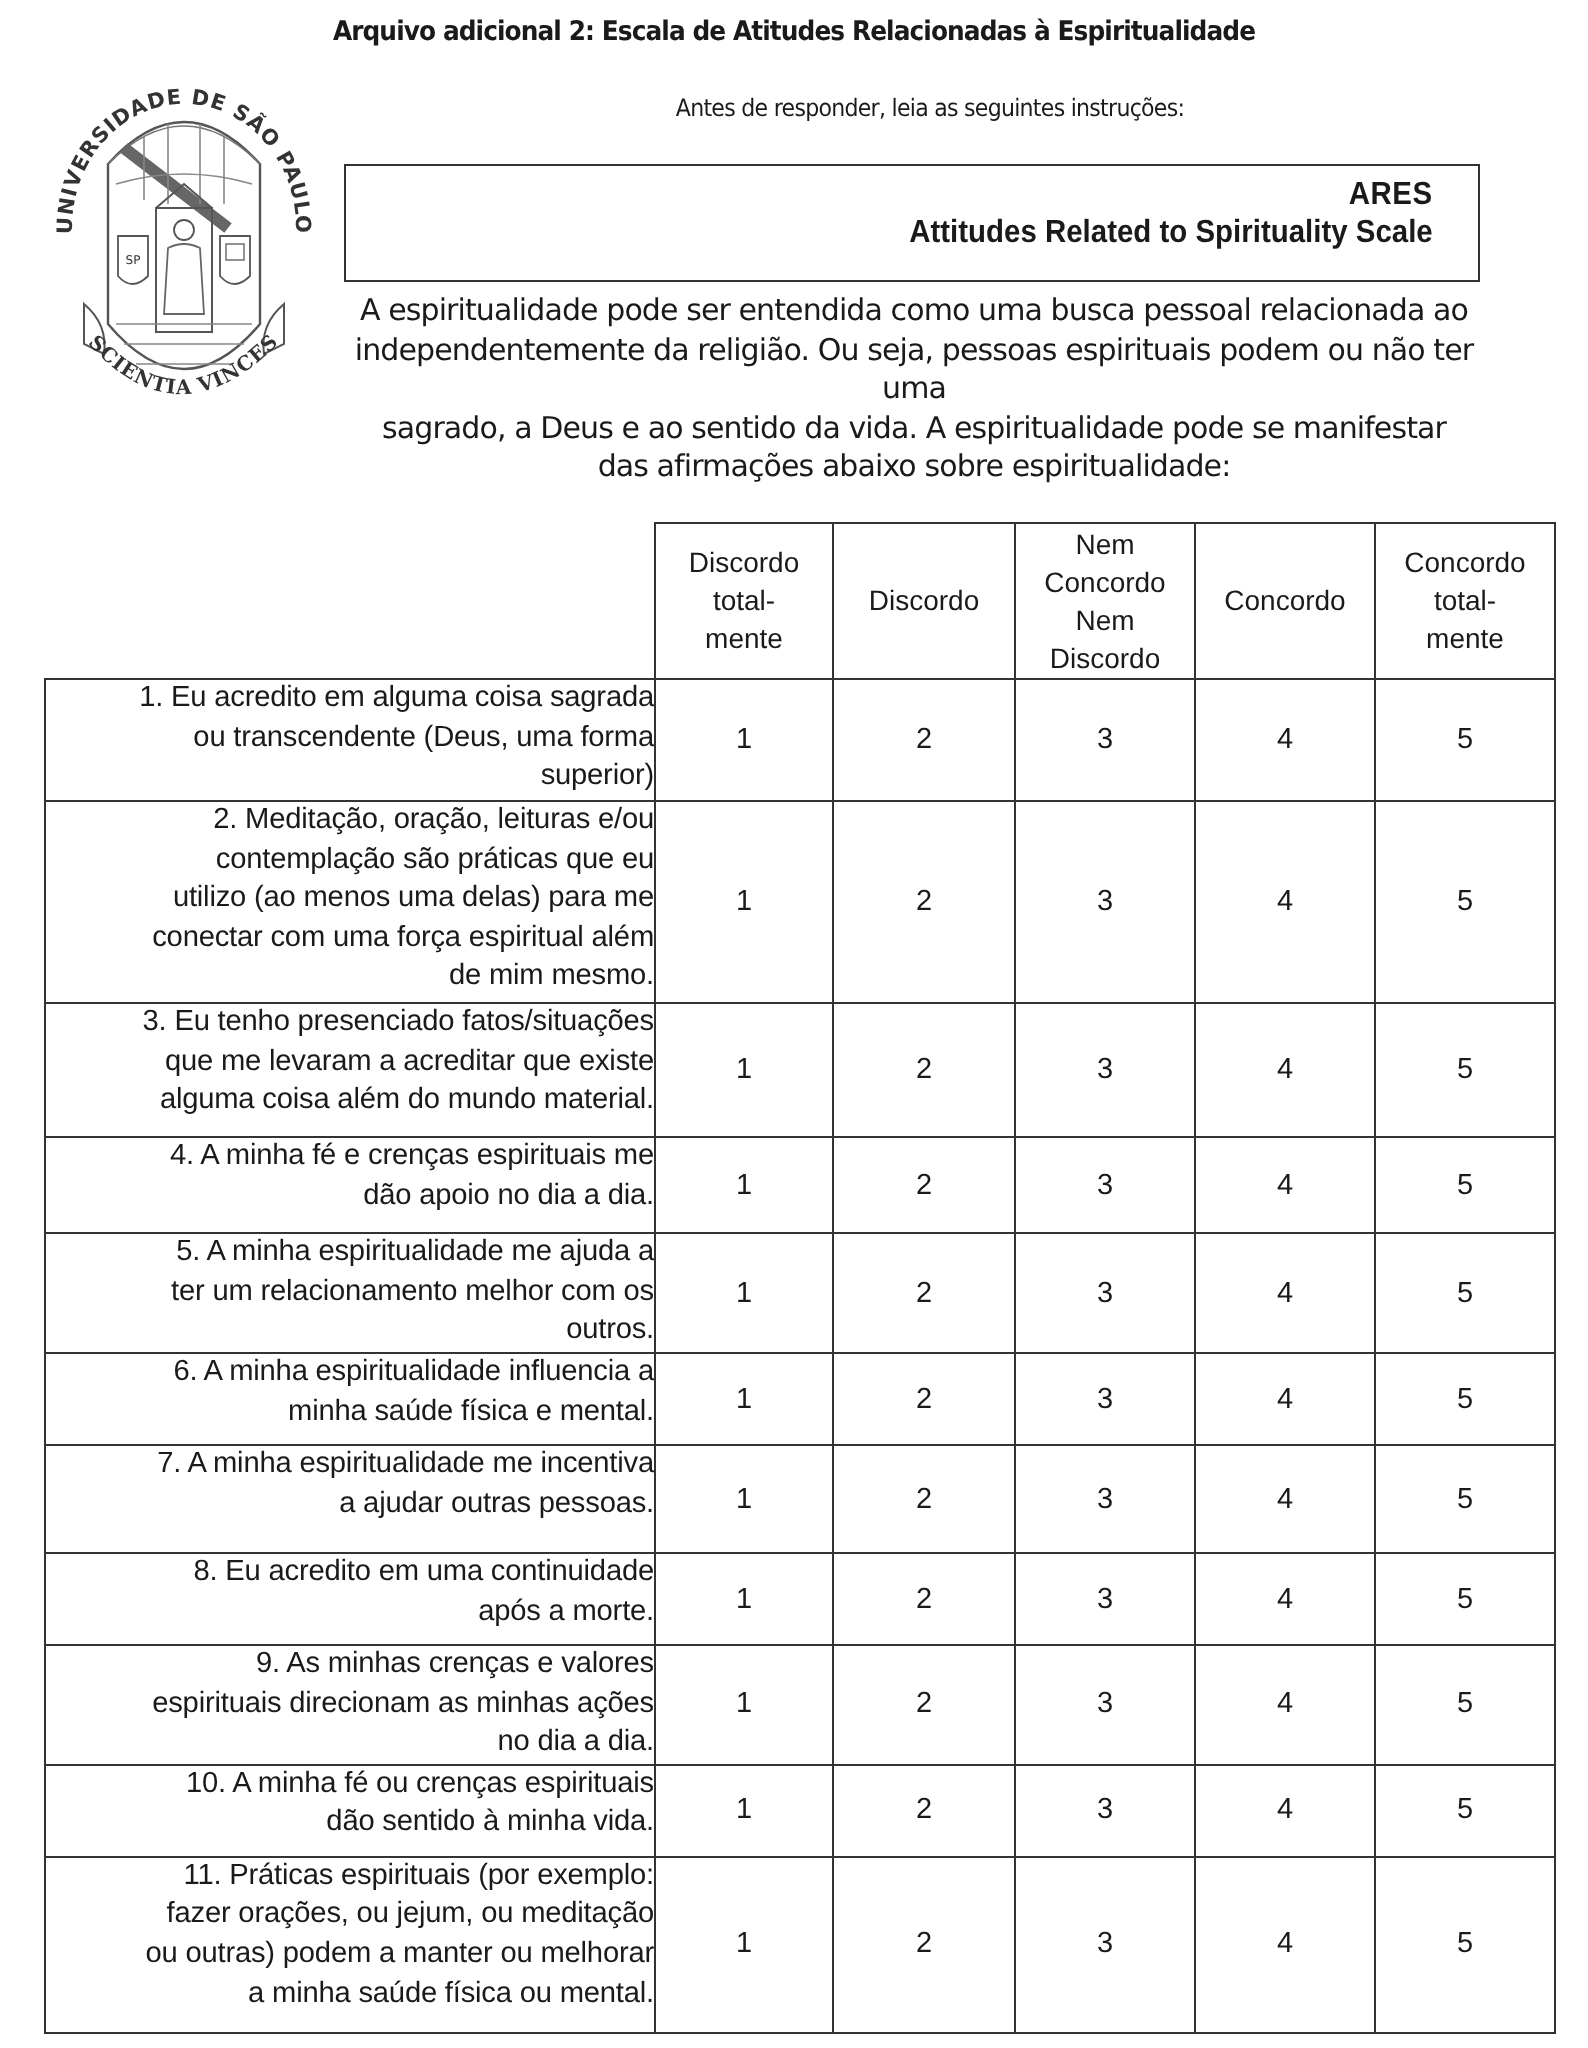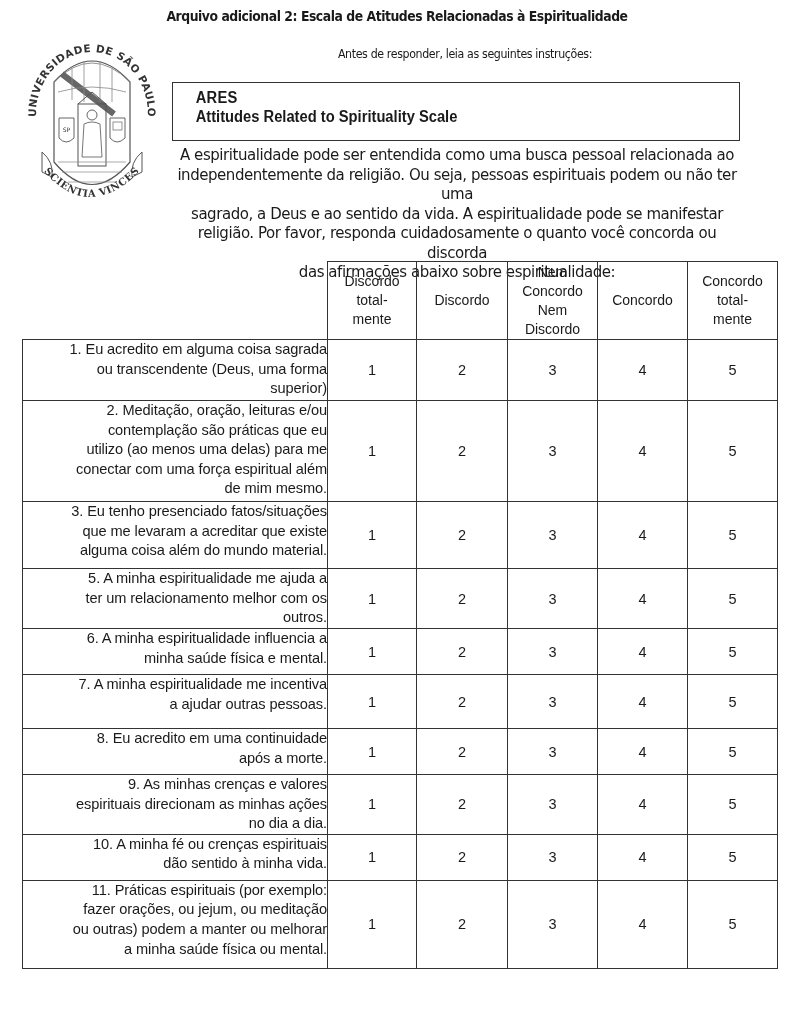--- a/index.html
+++ b/index.html
@@ -1,20 +1,20 @@
 <!DOCTYPE html>
 <html><head>
 <meta charset="utf-8">
 <style>
   html, body { margin:0; padding:0; background:#ffffff; }
   body { width:794px; height:1024px; position:relative; overflow:hidden; color:#1a1a1a; font-family:"Liberation Sans", sans-serif; }
   .title { position:absolute; left:0; top:8px; width:794px; text-align:center; font-family:"DejaVu Sans", sans-serif; font-weight:bold; font-size:13.5px; letter-spacing:-0.5px; transform:scaleX(0.92); transform-origin:center; }
   .logo { position:absolute; left:14px; top:22px; width:150px; height:205px; }
   .instr-pre { position:absolute; left:190px; top:47px; width:550px; text-align:center; font-family:"DejaVu Sans", sans-serif; font-size:12px; letter-spacing:-0.4px; transform:scaleX(0.92); transform-origin:center; }
-  .ares-box { position:absolute; left:172px; top:82px; width:568px; height:59px; border:1.5px solid #333; box-sizing:border-box; text-align:left; }
+  .ares-box { position:absolute; left:172px; top:82px; width:568px; height:59px; border:1.5px solid #333; box-sizing:border-box; text-align:right; }
   .ares-name { font-size:16px; margin-top:6px; letter-spacing:0.3px; transform:scaleX(0.92); }
   .ares-sub { font-size:16px; font-weight:bold; margin-top:1px; transform:scaleX(0.92); }
   .ares-name { font-weight:bold; }
   .intro { position:absolute; left:174px; top:146px; width:566px; text-align:center; font-family:"DejaVu Sans", sans-serif; font-size:15px; line-height:19.5px; letter-spacing:-0.45px; }
   table.scale { position:absolute; left:22px; top:261px; border-collapse:collapse; table-layout:fixed; }
   table.scale td, table.scale th { border:1.6px solid #333; padding:0; font-weight:normal; }
   table.scale th.blank { border-left:none; border-top:none; border-bottom:1.6px solid #333; }
   th.h { font-size:14px; line-height:19px; text-align:center; vertical-align:middle; height:77px; }
   td.item { font-size:14.6px; line-height:19.6px; padding:2px 6px 1px 6px; vertical-align:top; text-align:right; letter-spacing:-0.1px; }
   td.opt { font-size:14.5px; text-align:center; vertical-align:middle; }
@@ -61,21 +61,20 @@
 
 <div class="ares-box">
   <div class="ares-name">ARES</div>
   <div class="ares-sub">Attitudes Related to Spirituality Scale</div>
 </div>
 
 <div class="intro">
   <div>A espiritualidade pode ser entendida como uma busca pessoal relacionada ao</div>
   <div>independentemente da religião. Ou seja, pessoas espirituais podem ou não ter uma</div>
   <div>sagrado, a Deus e ao sentido da vida. A espiritualidade pode se manifestar</div>
-  <div>religião. Por favor, responda cuidadosamente o quanto você concorda ou discorda</div>
   <div>das afirmações abaixo sobre espiritualidade:</div>
 </div>
 
 <table class="scale">
   <colgroup>
     <col style="width:305px">
     <col style="width:89px">
     <col style="width:91px">
     <col style="width:90px">
     <col style="width:90px">
@@ -140,20 +139,31 @@
           <div>3. Eu tenho presenciado fatos/situações</div>
           <div>que me levaram a acreditar que existe</div>
           <div>alguma coisa além do mundo material.</div>
         </td>
         <td class="opt">1</td>
         <td class="opt">2</td>
         <td class="opt">3</td>
         <td class="opt">4</td>
         <td class="opt">5</td>
       </tr>
+      <tr style="height: 48px;">
+        <td class="item">
+          <div>4. A minha fé e crenças espirituais me</div>
+          <div>dão apoio no dia a dia.</div>
+        </td>
+        <td class="opt">1</td>
+        <td class="opt">2</td>
+        <td class="opt">3</td>
+        <td class="opt">4</td>
+        <td class="opt">5</td>
+      </tr>
       <tr style="height: 60px;">
         <td class="item">
           <div>5. A minha espiritualidade me ajuda a</div>
           <div>ter um relacionamento melhor com os</div>
           <div>outros.</div>
         </td>
         <td class="opt">1</td>
         <td class="opt">2</td>
         <td class="opt">3</td>
         <td class="opt">4</td>

